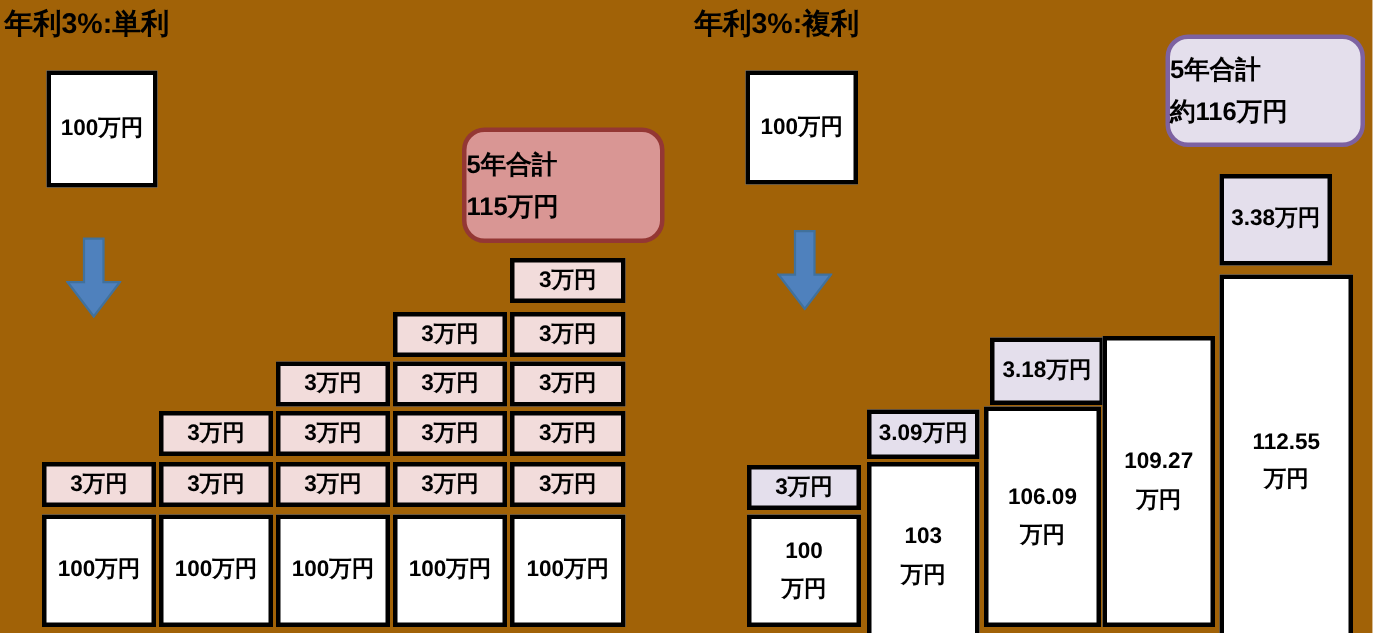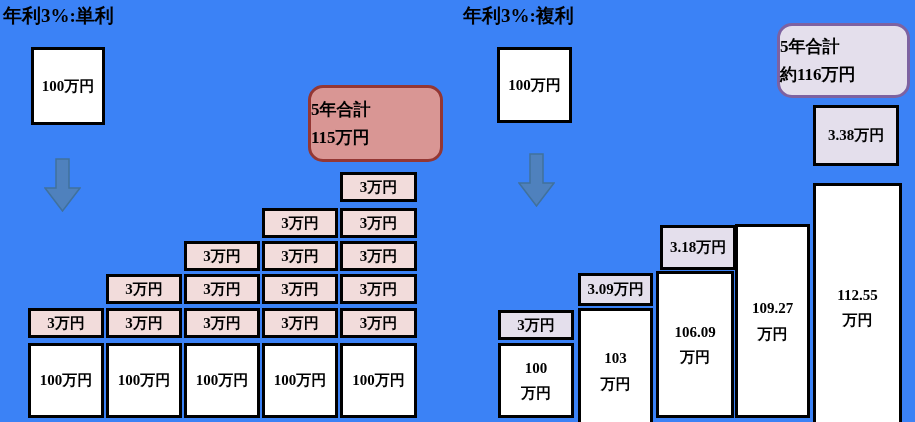--- a/index.html
+++ b/index.html
@@ -1,21 +1,21 @@
 <!DOCTYPE html>
 <html><head>
 <meta charset="utf-8">
 <style>
   html, body { margin: 0; padding: 0; background: #fff; }
   .canvas {
     position: relative;
     width: 915px;
     height: 422px;
-    background: #3b82f6;
-    font-family: Liberation Serif, serif;
+    background: #a16207;
+    font-family: Liberation Sans, sans-serif;
     color: #000;
     overflow: hidden;
   }
   .title {
     position: absolute;
     font-size: 19px;
     font-weight: bold;
     white-space: nowrap;
   }
   .box {
@@ -130,19 +130,19 @@
   <div class="box bar2" style="left:656px;top:271px;width:78px;height:147px;">
     <span>106.09</span>
     <span>万円</span>
   </div>
 
   <div class="box bar2" style="left:735px;top:224px;width:75px;height:194px;">
     <span>109.27</span>
     <span>万円</span>
   </div>
 
-  <div class="box lav" style="left:813px;top:105px;width:86px;height:61px;">3.38万円</div>
+  <div class="box lav" style="left:813px;top:116px;width:75px;height:61px;">3.38万円</div>
   <div class="box bar2" style="left:813px;top:183px;width:89px;height:249px;">
     <span>112.55</span>
     <span>万円</span>
   </div>
 
 </div>
 
 </body></html>

